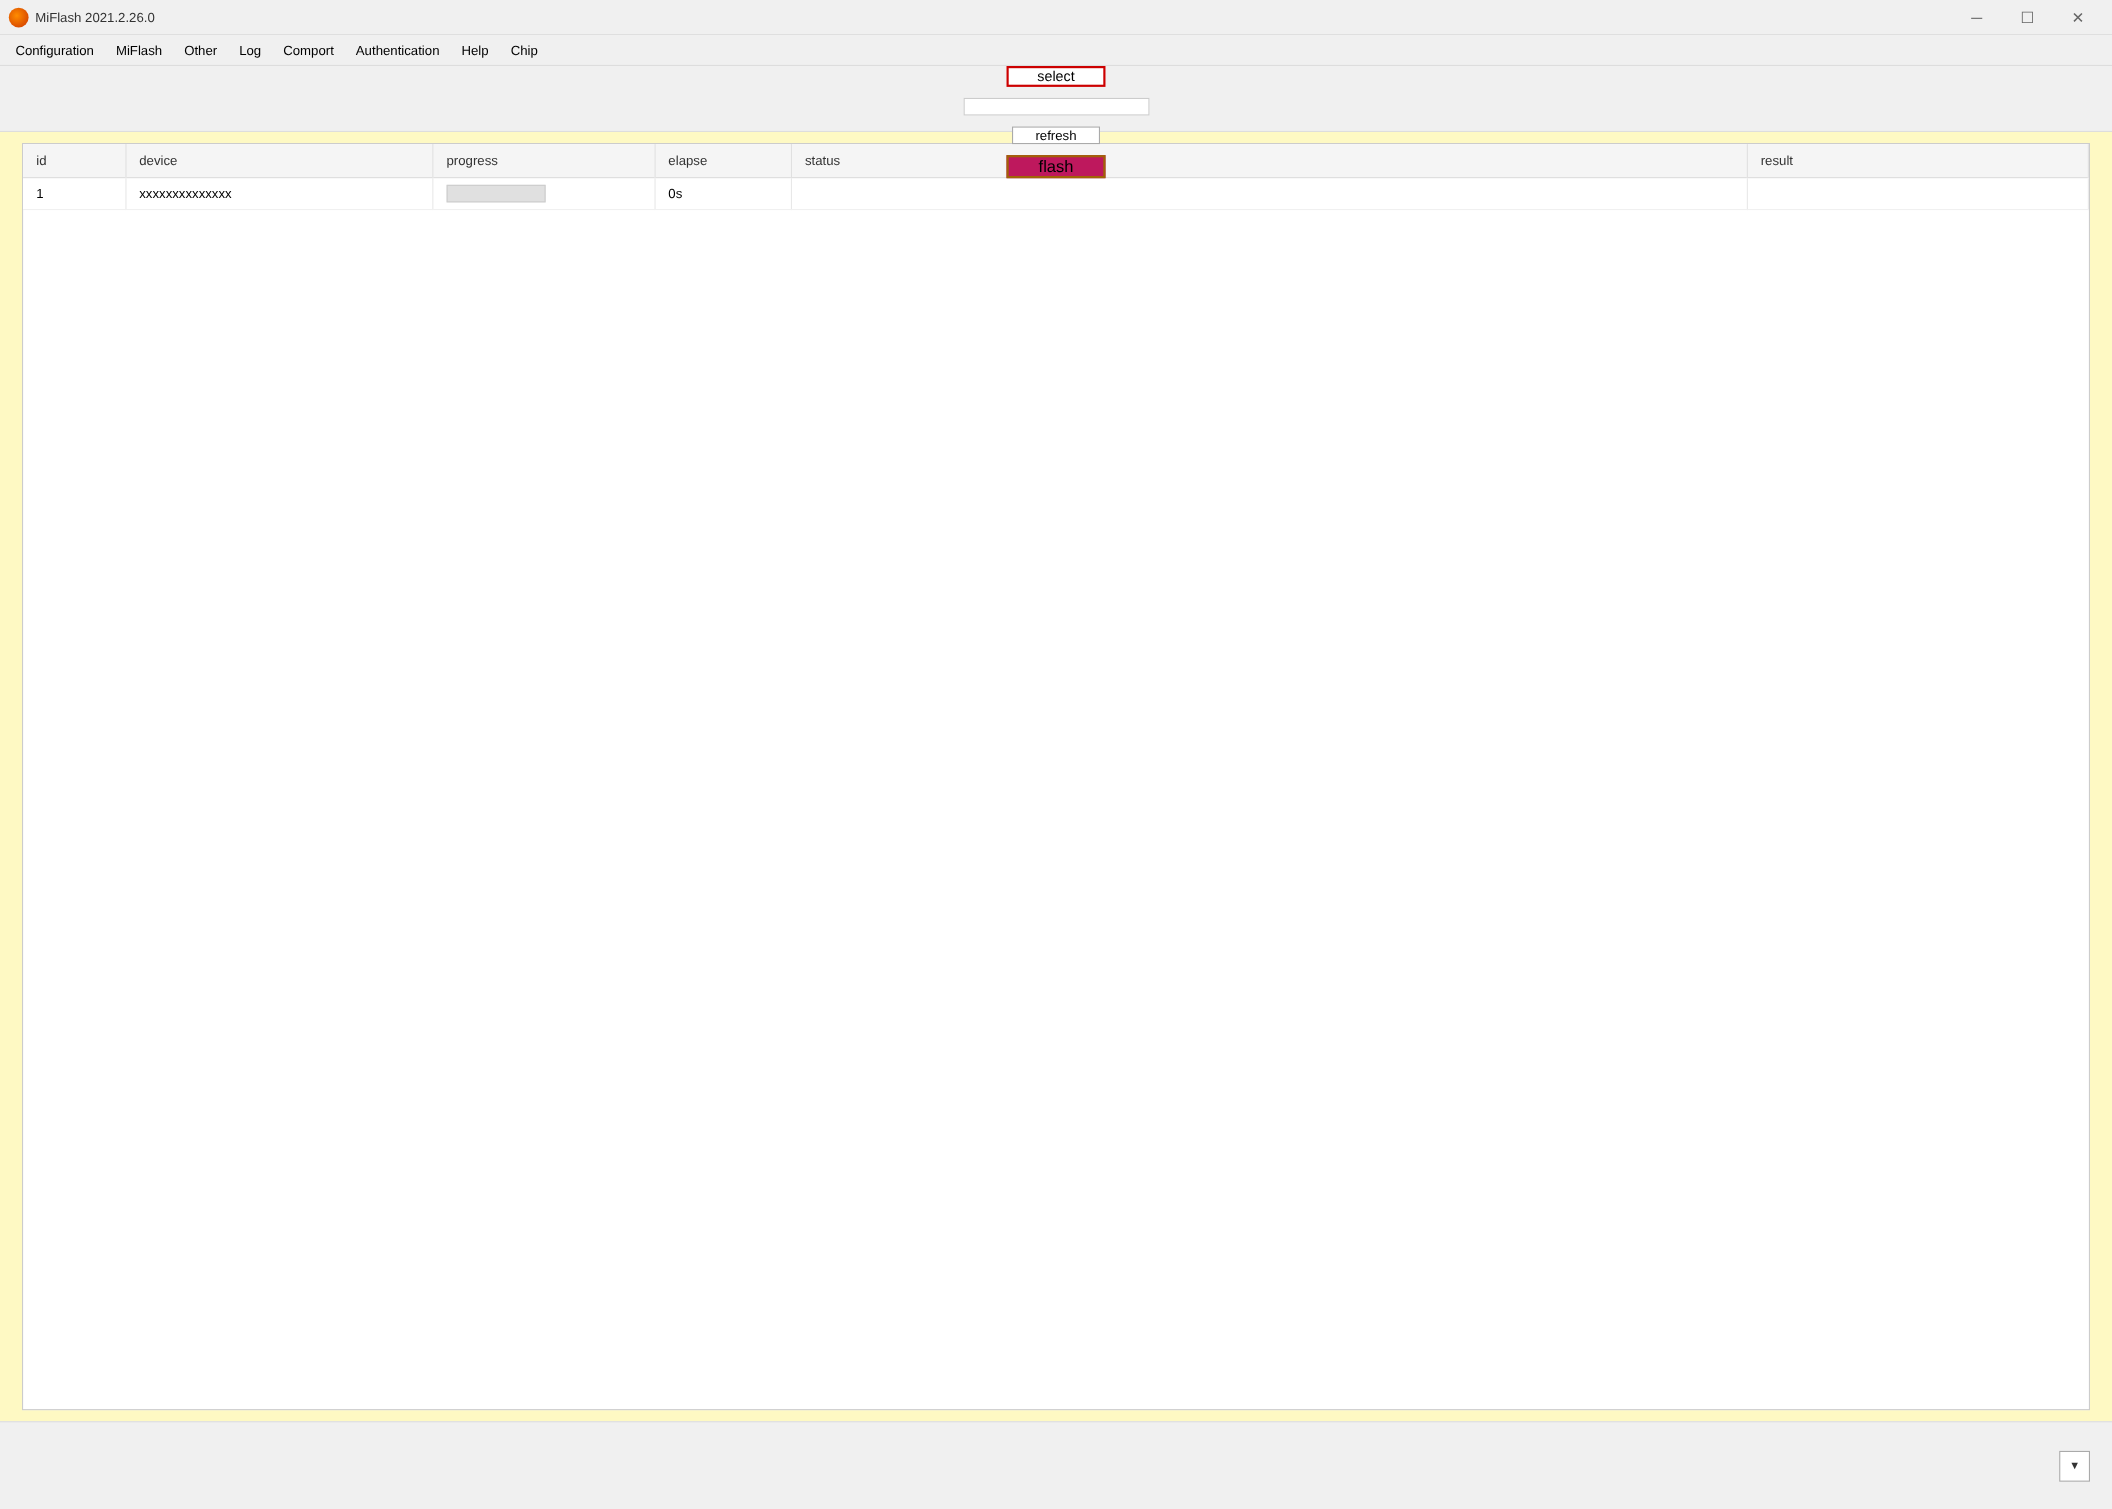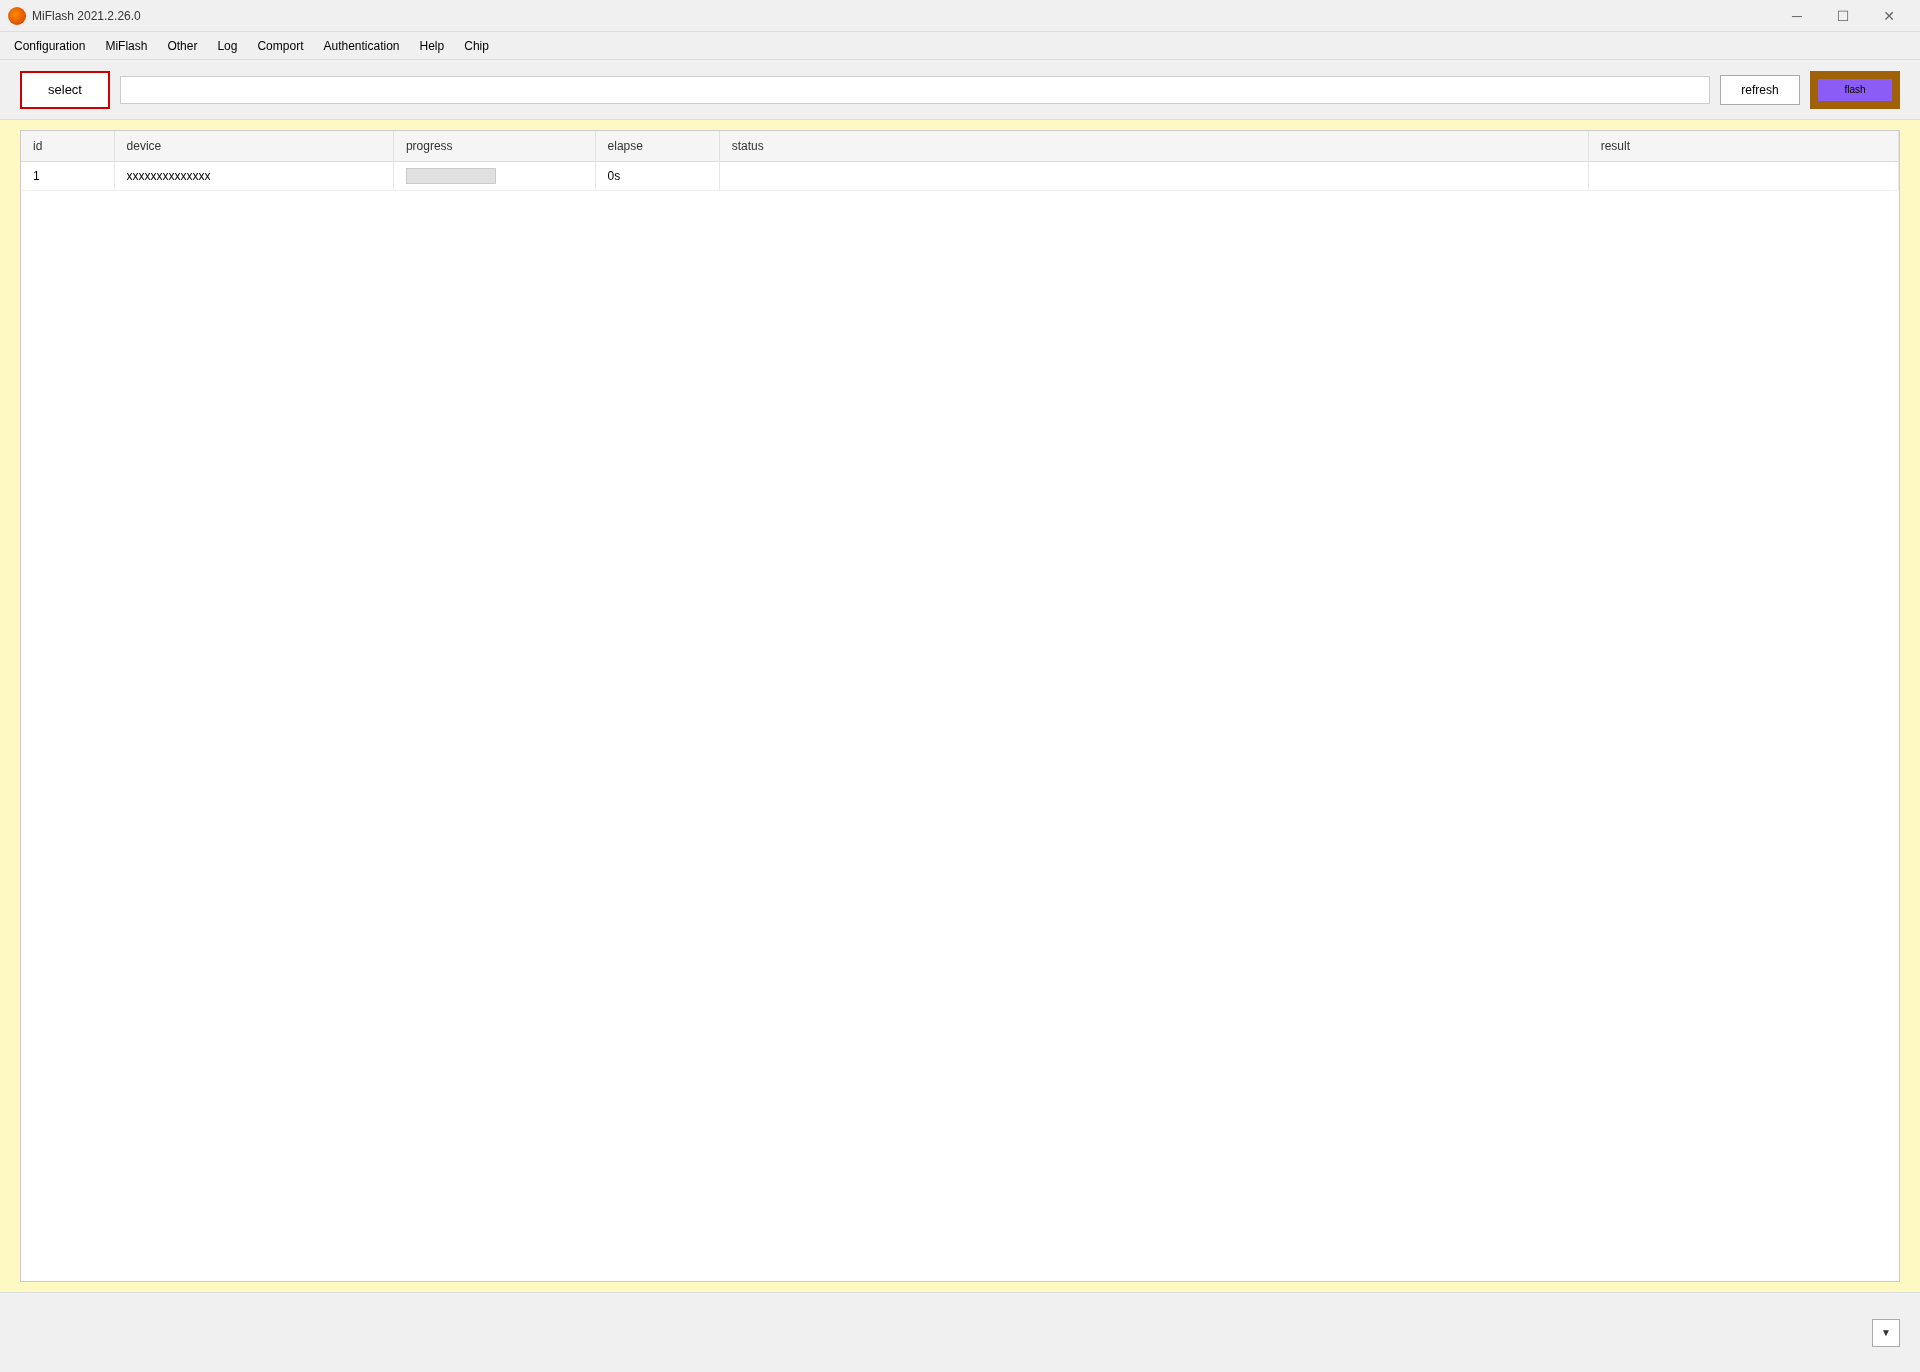--- a/index.html
+++ b/index.html
@@ -72,20 +72,21 @@
 
     
     .toolbar {
       height: 60px;
       background: #f0f0f0;
       display: flex;
       align-items: center;
       padding: 0 20px;
       gap: 10px;
       border-bottom: 1px solid #ddd;
+      flex-direction: column;
     }
     .btn-select {
       width: 90px;
       height: 38px;
       border: 2px solid #cc0000;
       background: #fff;
       cursor: pointer;
       font-size: 13px;
       font-weight: 500;
       color: #000;
@@ -105,24 +106,24 @@
       border: 1px solid #aaa;
       background: #fff;
       cursor: pointer;
       font-size: 12px;
       color: #000;
       text-align: center;
     }
     .btn-flash {
       width: 90px;
       height: 38px;
-      border: 8px solid #a16207;
-      background: #8b5cf6;
-      cursor: pointer;
-      font-size: 10px;
+      border: 2px solid #a16207;
+      background: #be185d;
+      cursor: pointer;
+      font-size: 15px;
       font-weight: 500;
       color: #000;
     }
 
     
     .main-content {
       background: #fef9c3;
       padding: 10px 20px;
       height: calc(1372px - 32px - 28px - 60px - 80px);
     }

